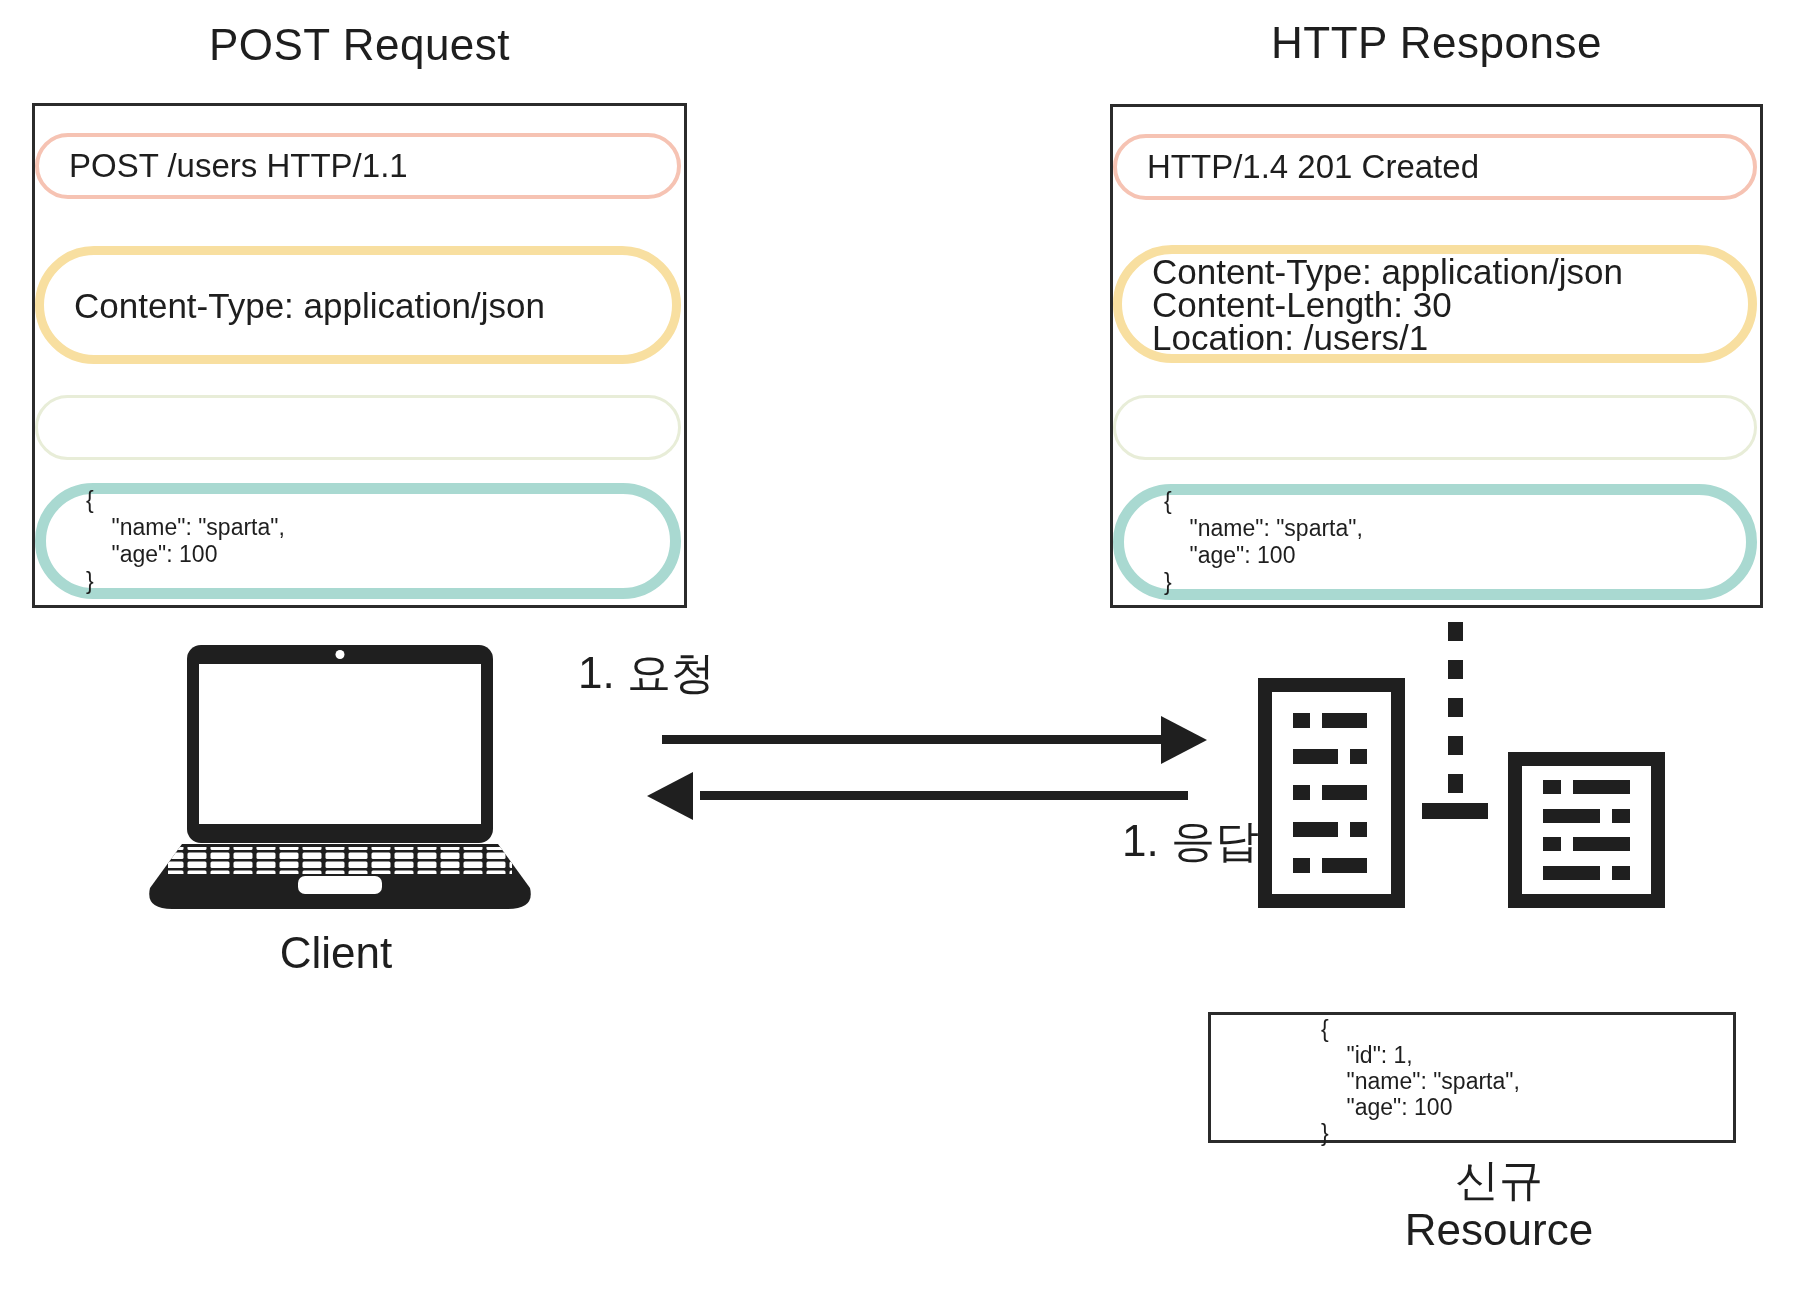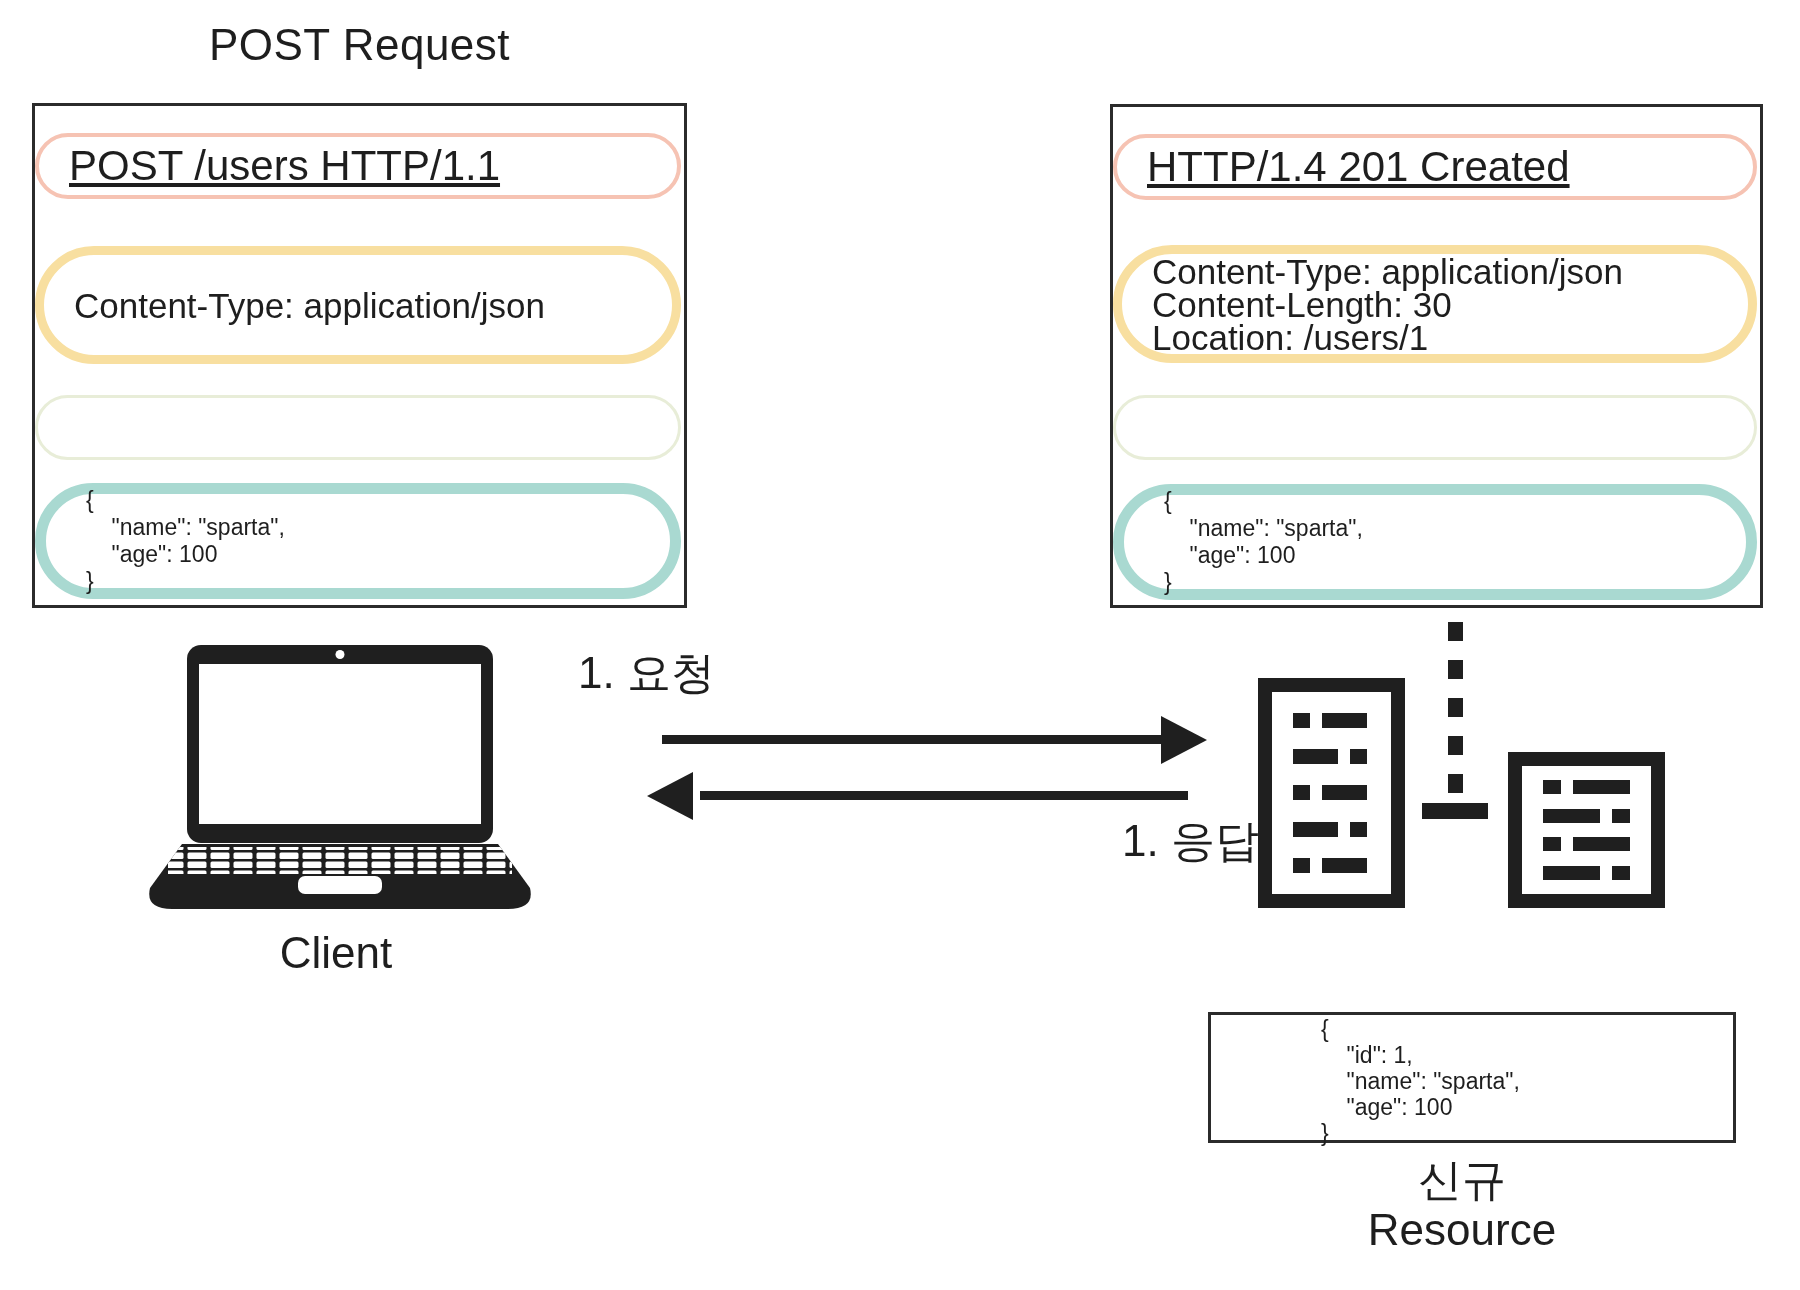--- a/index.html
+++ b/index.html
@@ -10,21 +10,21 @@
   .title{position:absolute;font-size:44px;font-weight:500;text-align:center;letter-spacing:0.5px;}
   .panel{position:absolute;border:3px solid var(--border);background:#fff;box-sizing:border-box;}
   .pill{
     position:absolute;left:0;right:3px;border-radius:999px;background:#fff;
     display:flex;align-items:center;box-sizing:border-box;
   }
   .pill.salmon{border:4px solid var(--salmon);height:66px;}
   .pill.yellow{border:9px solid var(--yellow);height:118px;}
   .pill.green {border:3px solid var(--green); height:65px;}
   .pill.teal  {border:11px solid var(--teal); height:116px;}
-  .pill .big-text{font-size:42px;padding-left:30px;white-space:pre;text-decoration:underline;}
+  .pill .big-text{font-size:33px;padding-left:30px;white-space:pre;}
   .pill .hdr-text{font-size:35px;line-height:33px;padding-left:30px;white-space:pre;}
   .pill .json-text{font-size:23px;line-height:27px;padding-left:40px;white-space:pre;}
   .arrow-shaft{position:absolute;background:var(--ink);height:9px;}
   .arrow-head{position:absolute;width:0;height:0;border-top:24px solid transparent;border-bottom:24px solid transparent;}
   .arrow-head.right{border-left:46px solid var(--ink);}
   .arrow-head.left{border-right:46px solid var(--ink);}
   .flow-label{position:absolute;font-size:44px;font-weight:500;white-space:nowrap;}
   .dashes{position:absolute;left:1448px;top:622px;width:15px;height:172px;
     background:repeating-linear-gradient(180deg,var(--ink) 0 19px,transparent 19px 38px);}
   .tbar{position:absolute;left:1422px;top:803px;width:66px;height:16px;background:var(--ink);}
@@ -38,20 +38,21 @@
   .caption{position:absolute;font-size:44px;font-weight:500;text-align:center;}
   .resource-json{position:absolute;font-size:23px;line-height:26px;white-space:pre;}
   .resource-label{position:absolute;font-size:44px;font-weight:500;text-align:center;line-height:50px;white-space:pre;}
 </style>
 </head>
 <body>
 
 <div class="canvas">
 
   <div class="title" style="left:32px;top:20px;width:655px;">POST Request</div>
+  <div class="title" style="left:1110px;top:18px;width:653px;">HTTP Response</div>
 
   <div class="panel" style="left:32px;top:103px;width:655px;height:505px;">
     <div class="pill salmon" style="top:27px;">
       <div class="big-text">POST /users HTTP/1.1</div>
     </div>
     <div class="pill yellow" style="top:140px;">
       <div class="hdr-text">Content-Type: application/json</div>
     </div>
     <div class="pill green" style="top:289px;"></div>
     <div class="pill teal" style="top:377px;">
@@ -152,16 +153,16 @@
       </div>
   </div>
 
   <div class="panel" style="left:1208px;top:1012px;width:528px;height:131px;">
     <div class="resource-json" style="left:110px;top:1px;">{
     "id": 1,
     "name": "sparta",
     "age": 100
 }</div>
   </div>
-  <div class="resource-label" style="left:1317px;top:1155px;width:290px;">신규
+  <div class="resource-label" style="left:1354px;top:1155px;width:290px;">신규
 Resource</div>
 
 </div>
 
 </body></html>

